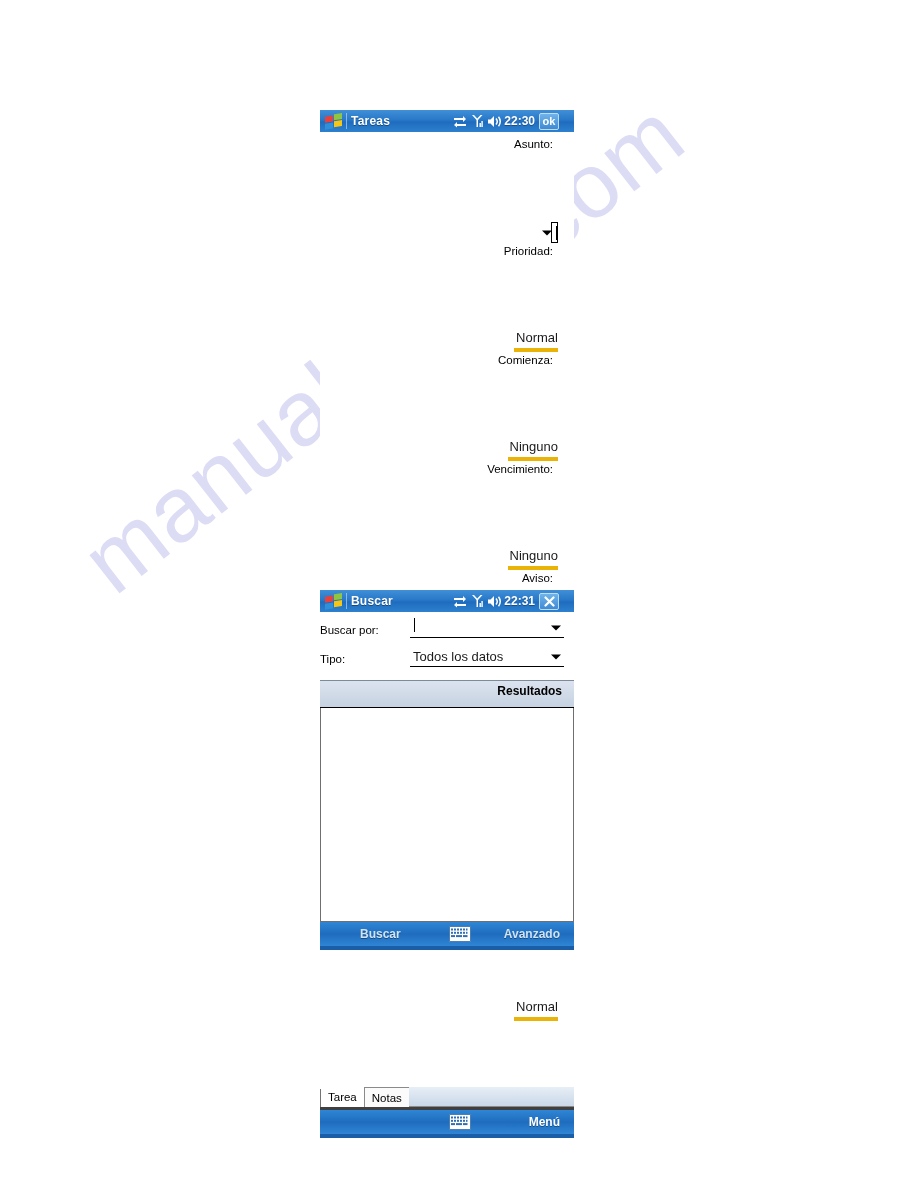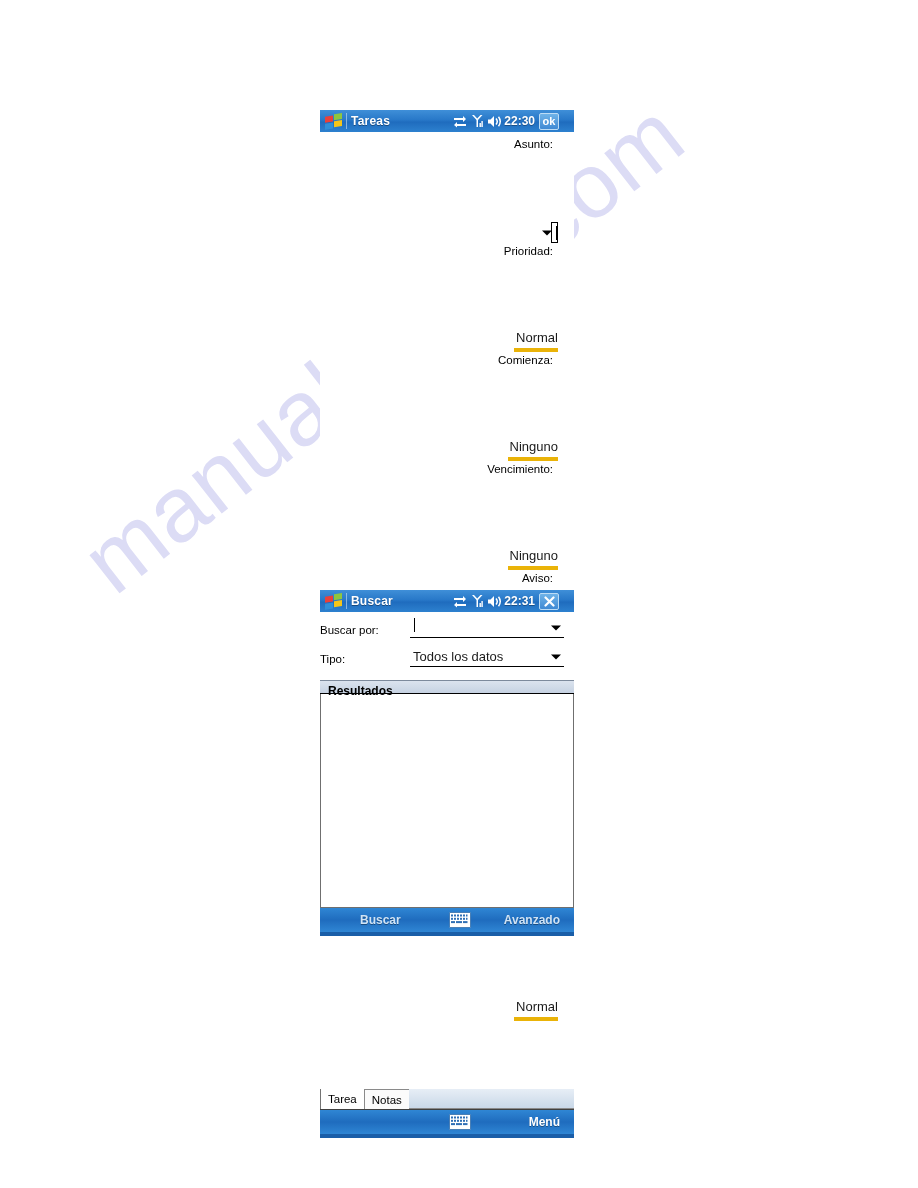--- a/index.html
+++ b/index.html
@@ -189,21 +189,21 @@
   .spacer-row { height: 20px; }
 
   .form-filler { background: #ffffff; }
 
   
   .tabstrip {
     display: flex;
     align-items: flex-end;
     height: 21px;
     background: #737373;
-    border-bottom: 1px solid #404040;
+    border-bottom: 3px solid #404040;
     padding-left: 1px;
     box-sizing: border-box;
   }
   .tab {
     font-size: 11.5px;
     color: #000000;
     padding: 2px 7px 2px 7px;
     height: 20px;
     line-height: 16px;
     box-sizing: border-box;
@@ -310,24 +310,25 @@
   }
   .sfield .combo-arrow { right: 3px; }
 
   .results-header {
     background: linear-gradient(to bottom, #dbe3ee, #c6d2e2);
     border-top: 1px solid #7d8a9c;
     border-bottom: 1px solid #000000;
     font-size: 12px;
     font-weight: bold;
     color: #000000;
-    padding: 2px 0 2px 8px;
-    height: 14px;
+    padding: 2px 12px 2px 8px;
+    height: 28px;
     line-height: 16px;
     box-sizing: border-box;
+    text-align: right;
   }
   .results-area {
     background: #ffffff;
     border-left: 1px solid #6f6f6f;
     border-right: 1px solid #6f6f6f;
     border-bottom: 1px solid #6f6f6f;
     height: 214px;
     box-sizing: border-box;
   }
   .toolbar.dim .tb-left,

